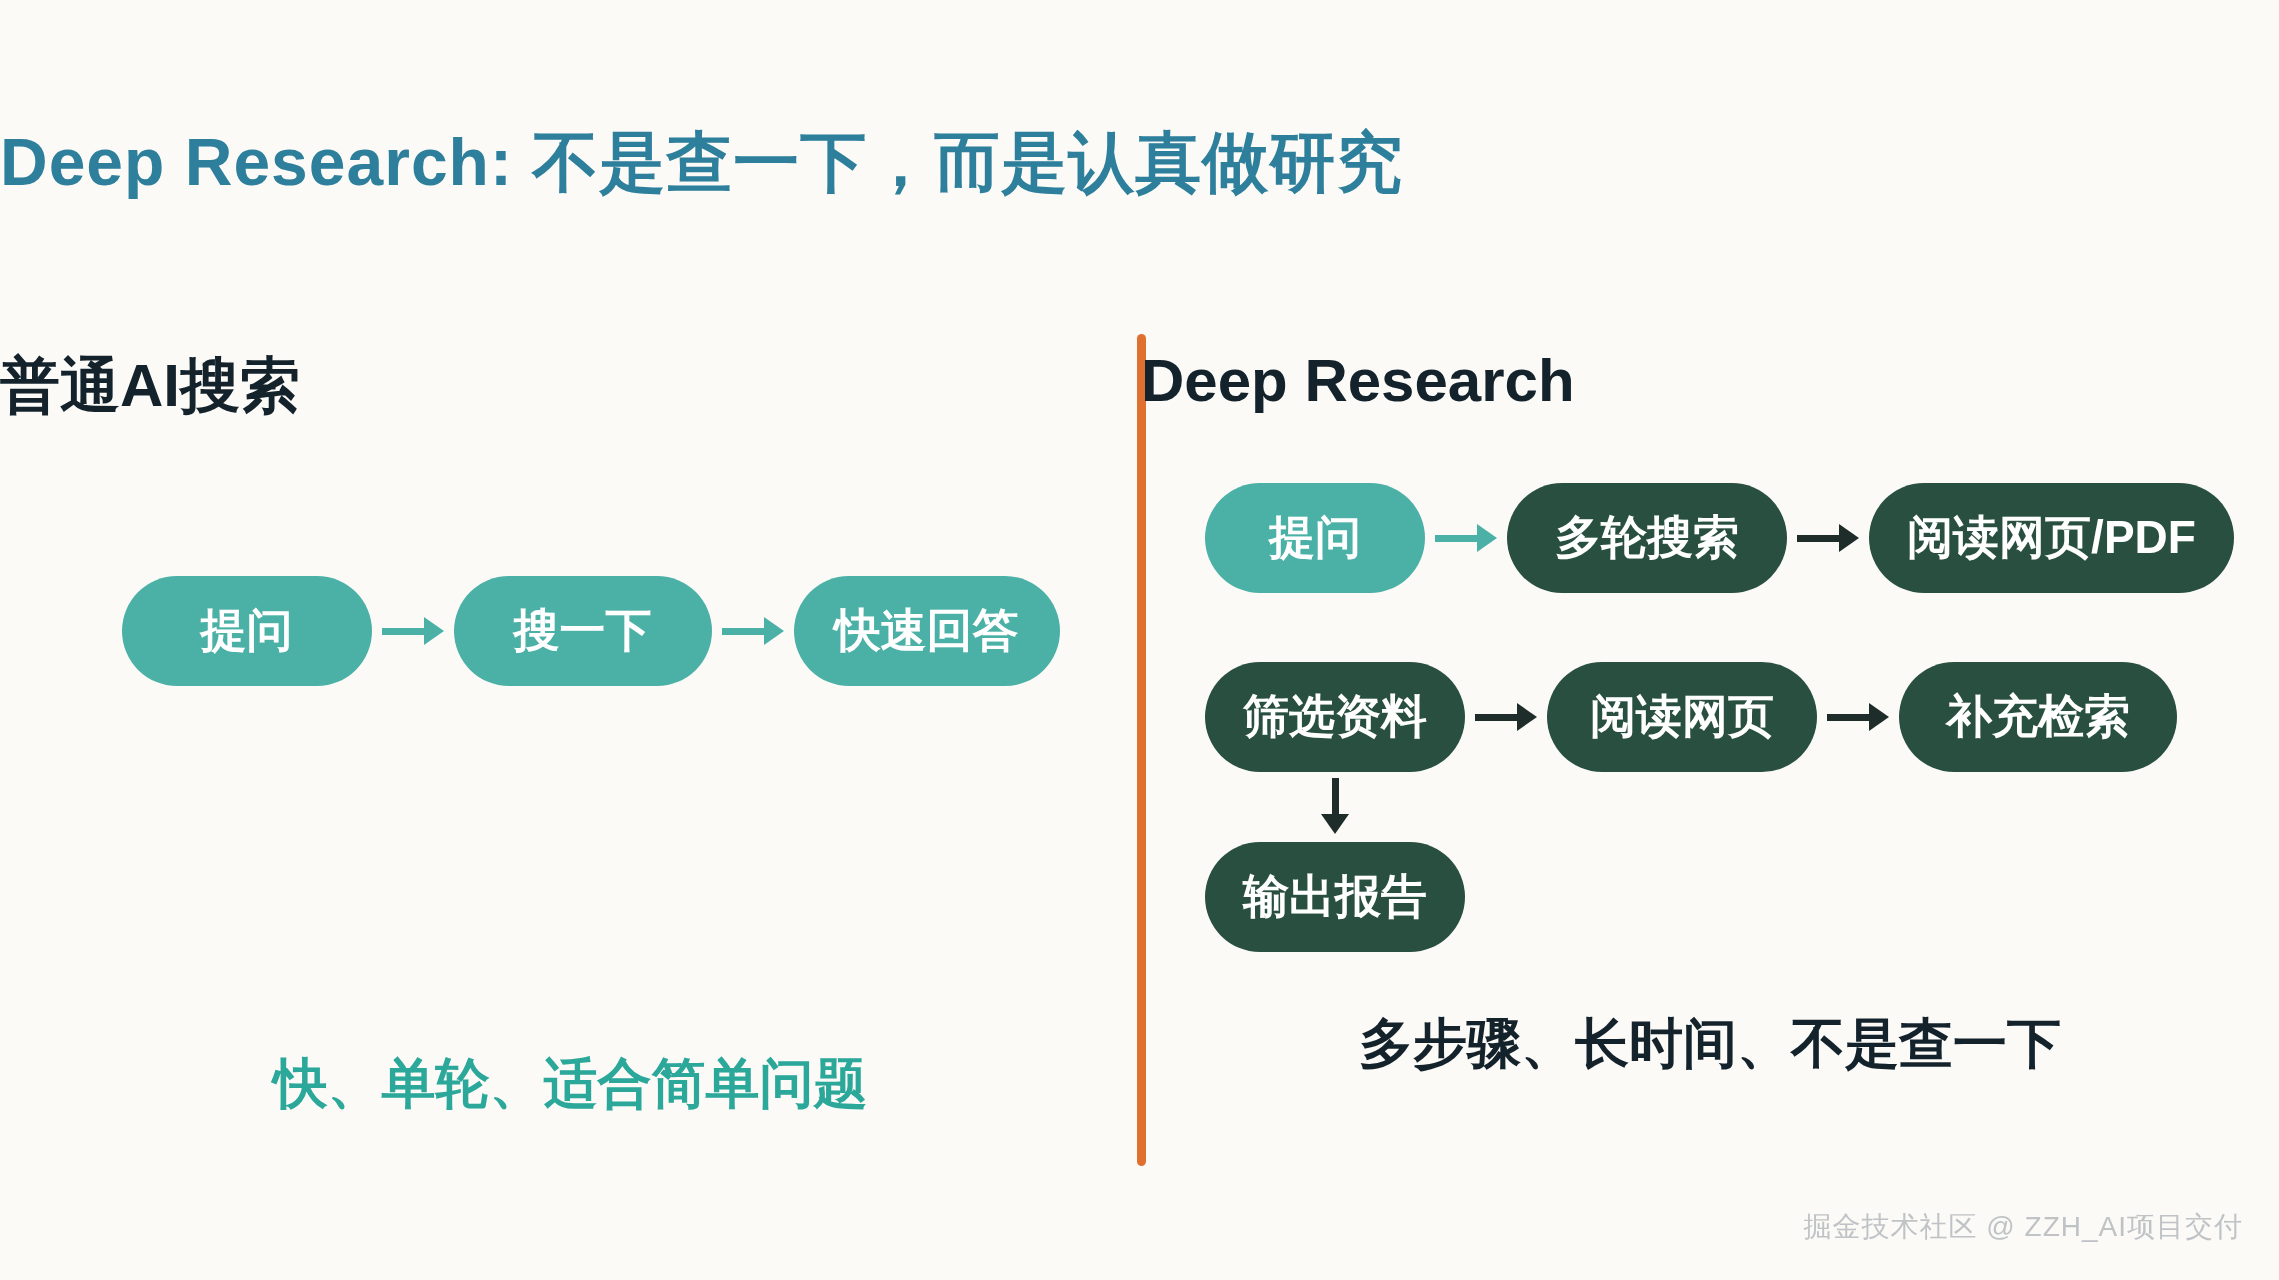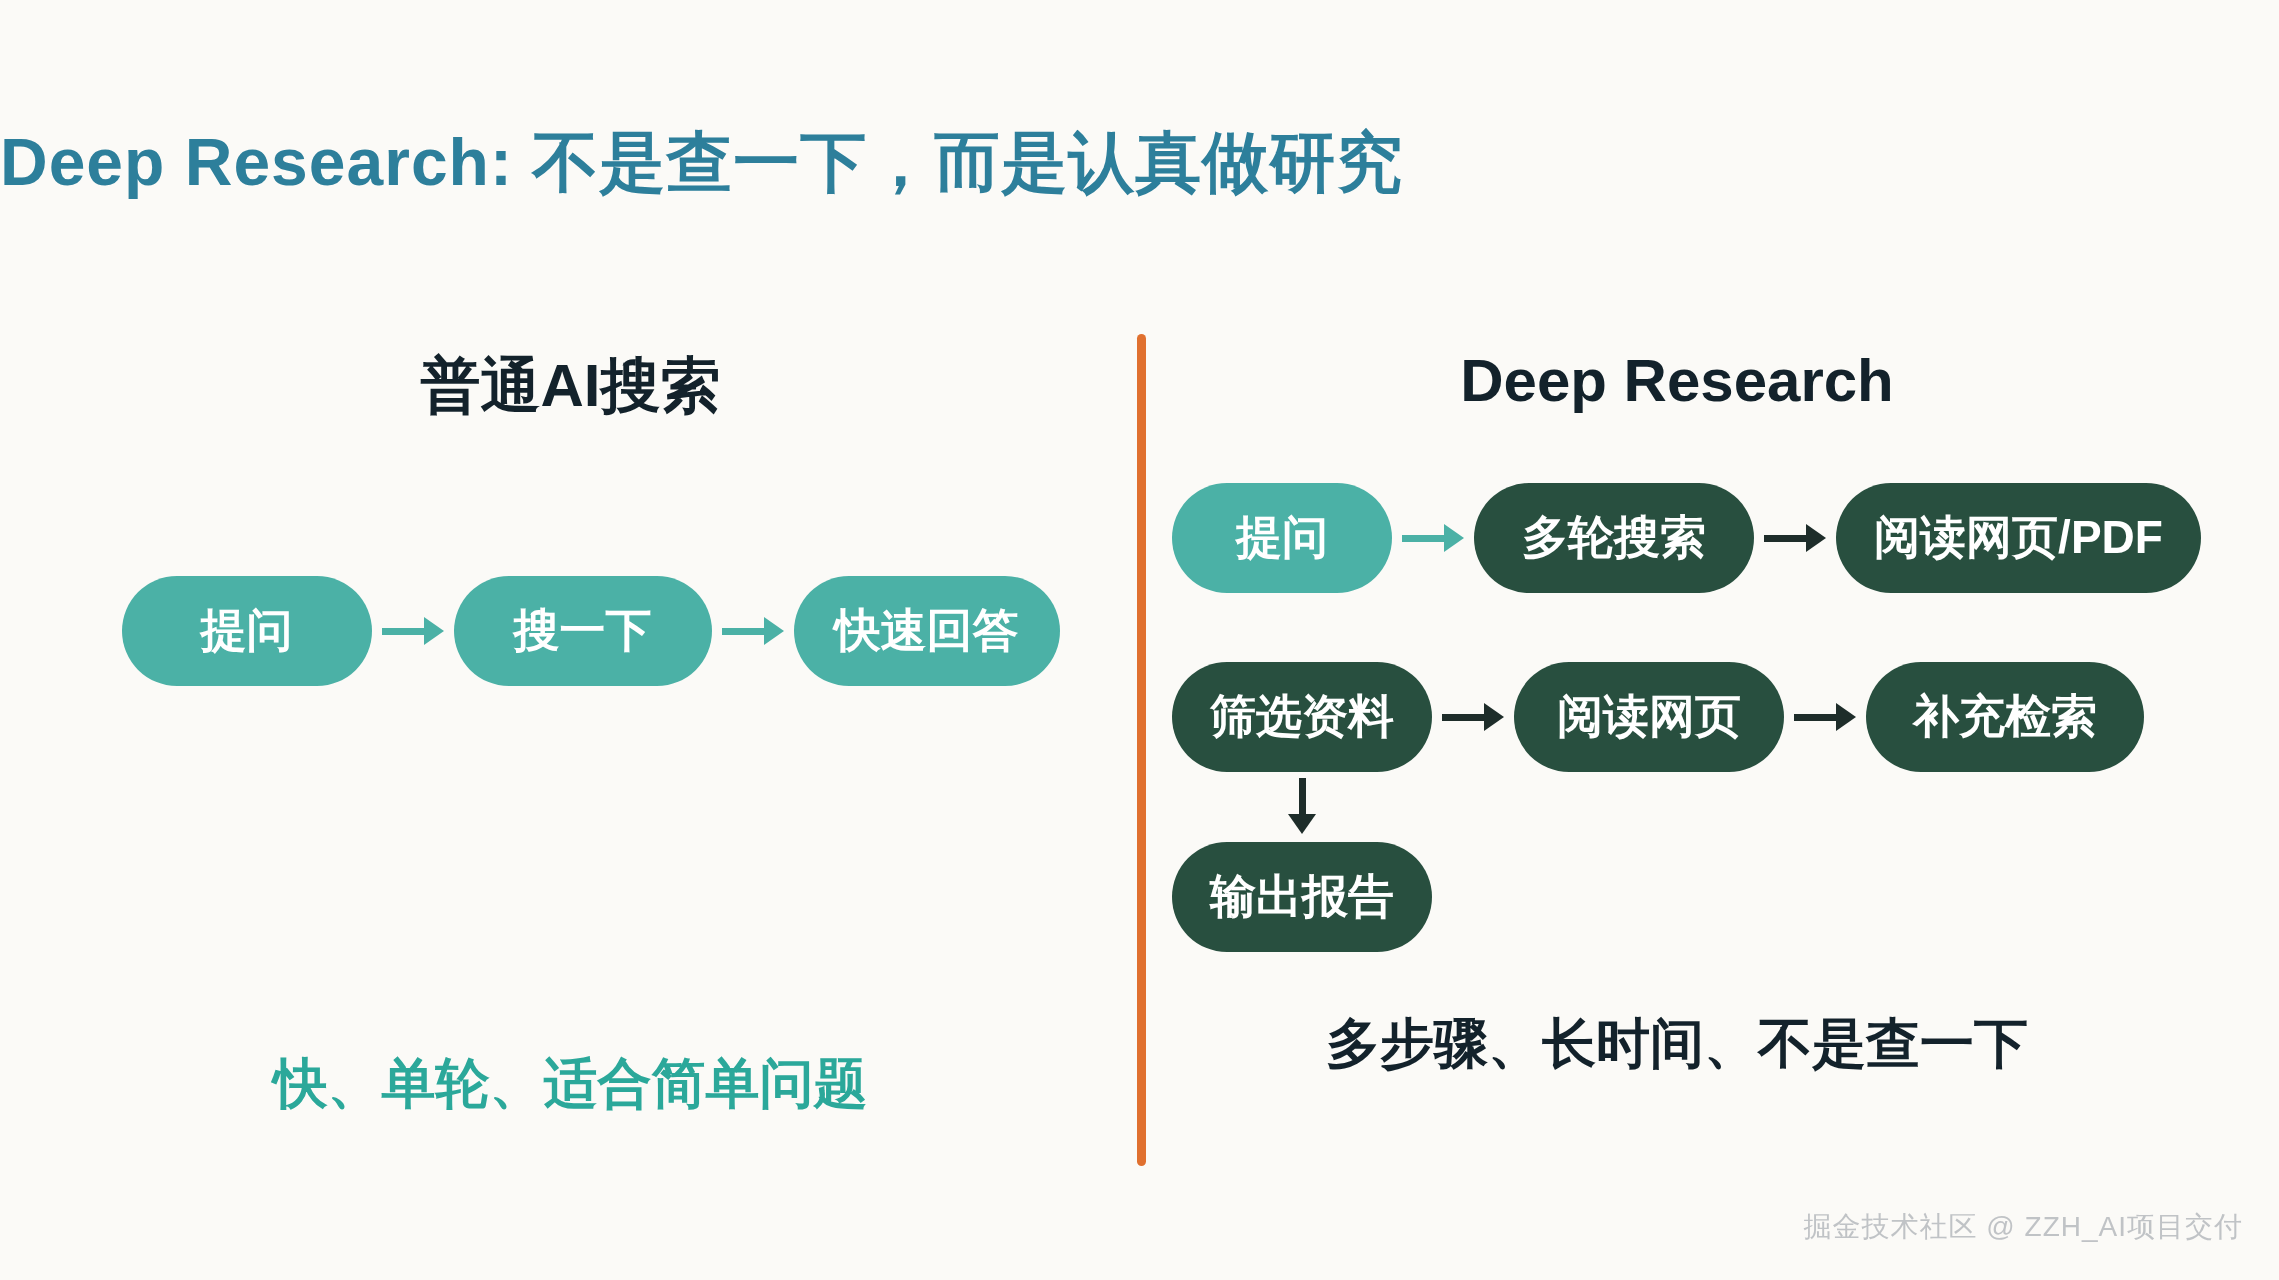--- a/index.html
+++ b/index.html
@@ -19,23 +19,23 @@
     background:#fbfaf7;
     font-family:"Liberation Sans","DejaVu Sans",sans-serif;
   }
   .title{
     position:absolute;top:118px;left:0;width:100%;
     text-align:left;font-size:66px;font-weight:bold;color:var(--title);
     letter-spacing:1px;
   }
   .section{position:absolute;top:0;height:1280px;}
   .section-left{left:0;width:1141px;}
-  .section-right{left:1108px;width:1138px;}
+  .section-right{left:1141px;width:1138px;}
   .heading{
-    position:absolute;top:346px;left:0;width:100%;text-align:center;
+    position:absolute;top:346px;left:0;width:100%;text-align:left;
     font-size:60px;font-weight:bold;color:var(--dark-text);
   }
   .flow{position:absolute;display:flex;align-items:center;gap:10px;}
   .left-flow{top:576px;left:40px;width:1101px;justify-content:center;}
   .row1{top:483px;left:64px;}
   .row2{top:662px;left:64px;text-align:center;}
   .row3{top:842px;left:64px;}
   .pill{
     height:110px;border-radius:60px;display:flex;align-items:center;justify-content:center;
     color:#ffffff;font-weight:bold;font-size:46px;flex:0 0 auto;white-space:nowrap;

